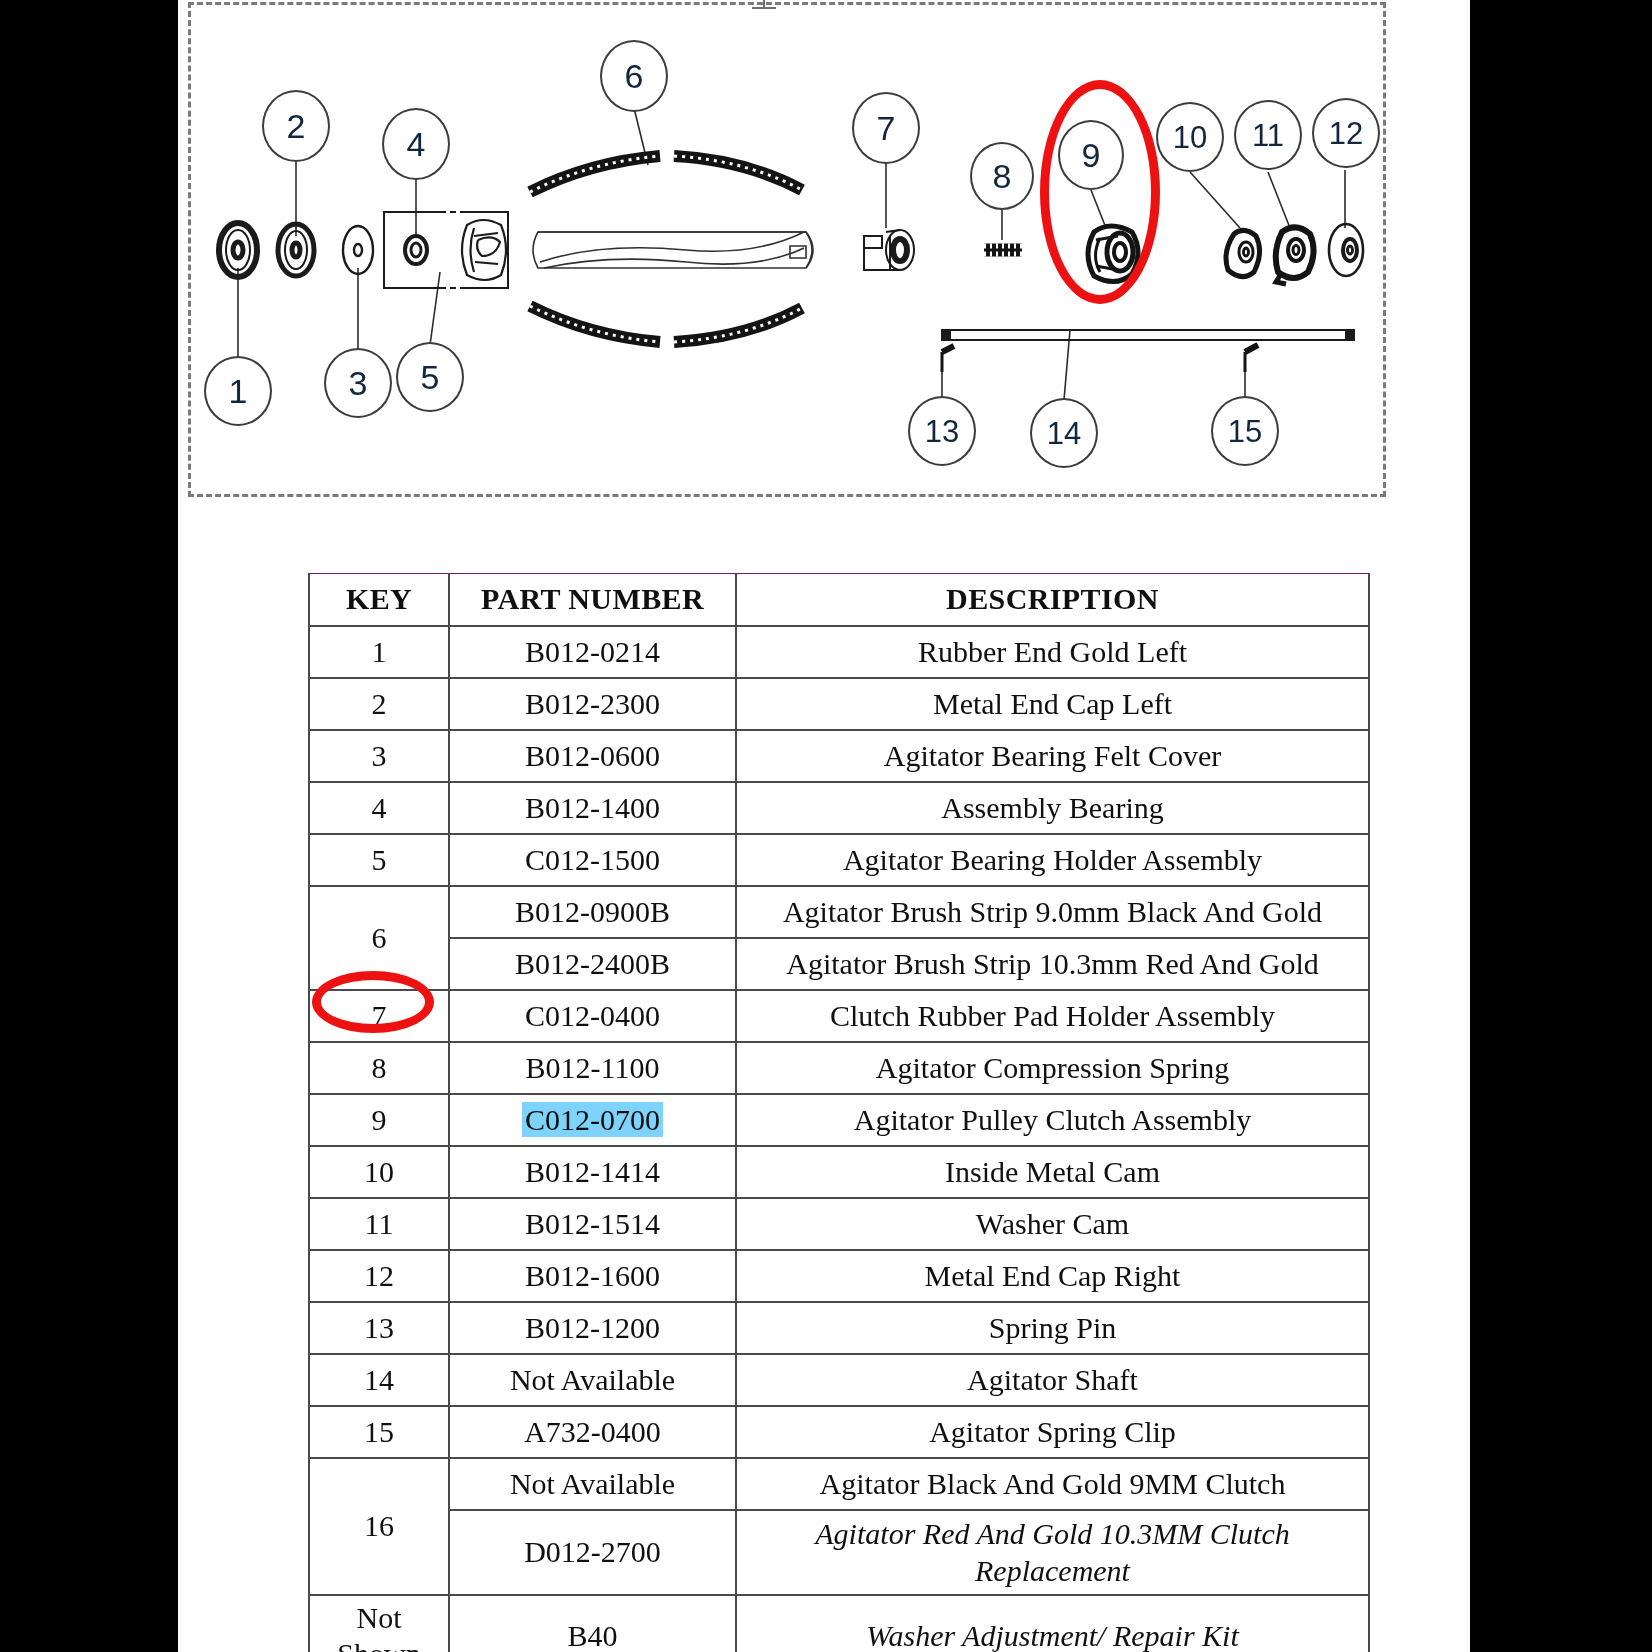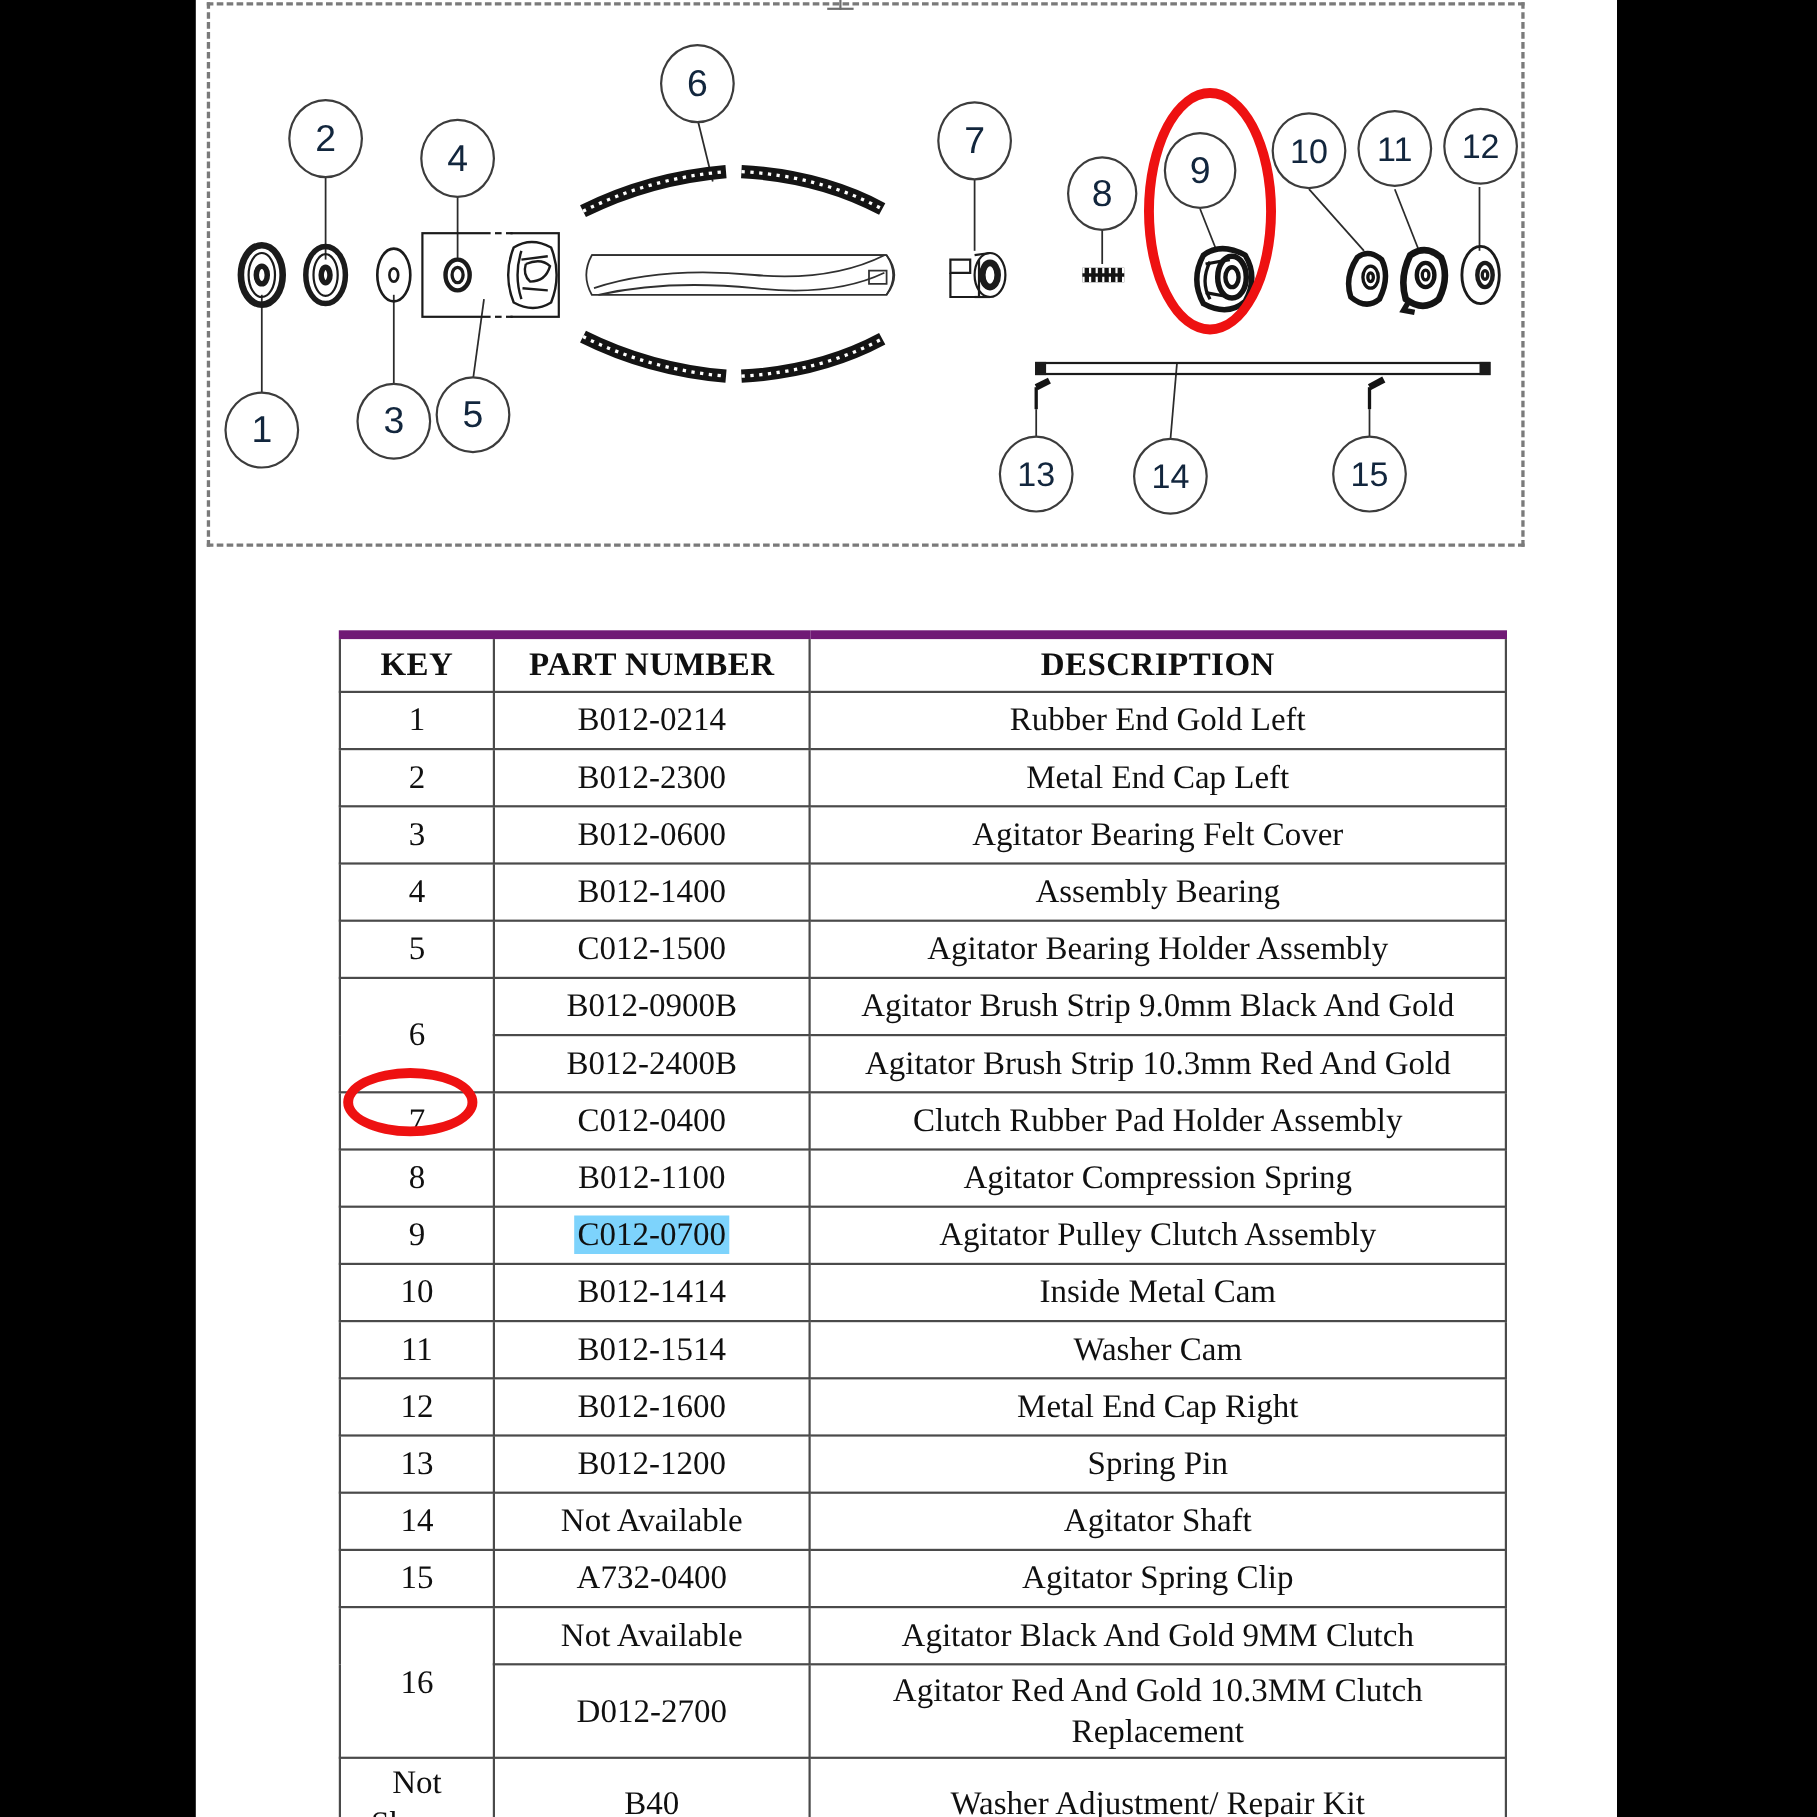--- a/index.html
+++ b/index.html
@@ -108,39 +108,39 @@
   table.parts th, table.parts td {
     border: 2px solid #4a4a4a;
     font-family: "Liberation Serif", serif;
     font-size: 30px;
     color: #101010;
     padding: 4px 10px;
     vertical-align: middle;
     box-sizing: border-box;
   }
   table.parts thead th {
-    border-top: 8px solid #701a75;
+    border-top: 1px solid #701a75;
     font-weight: bold;
     text-align: center;
     height: 52px;
     letter-spacing: 0.4px;
   }
   td.key-cell {
     text-align: center;
     height: 52px;
   }
   td.pn-cell, td.desc-cell {
     text-align: center;
     height: 52px;
   }
   td.pn-cell.highlighted span.pn-text {
     background: #7dd3fc;
     padding: 1px 3px;
   }
-  td.desc-cell.two-line { height: 80px; line-height: 1.25; }
+  td.desc-cell.two-line { height: 80px; line-height: 1.25; font-style: italic; }
   td.key-cell.two-line  { line-height: 1.22; }
 
   
   #key9-oval {
     position: absolute;
     left: 4px;
     top: 398px;
     width: 122px;
     height: 62px;
     border: 9px solid #ee1111;

